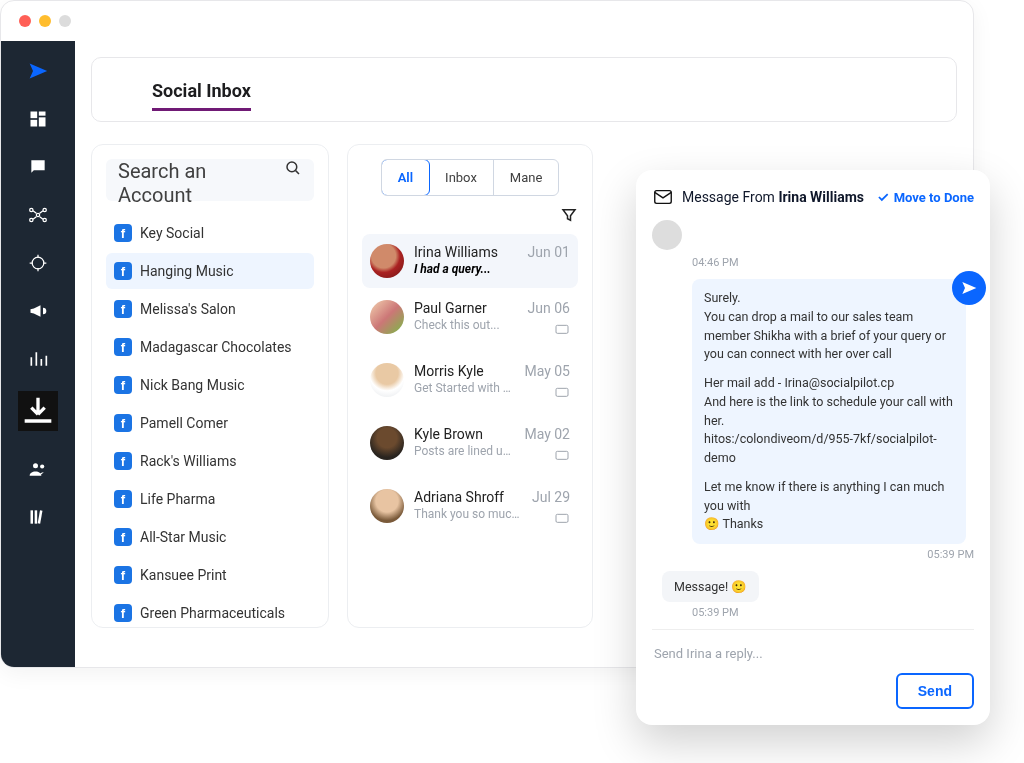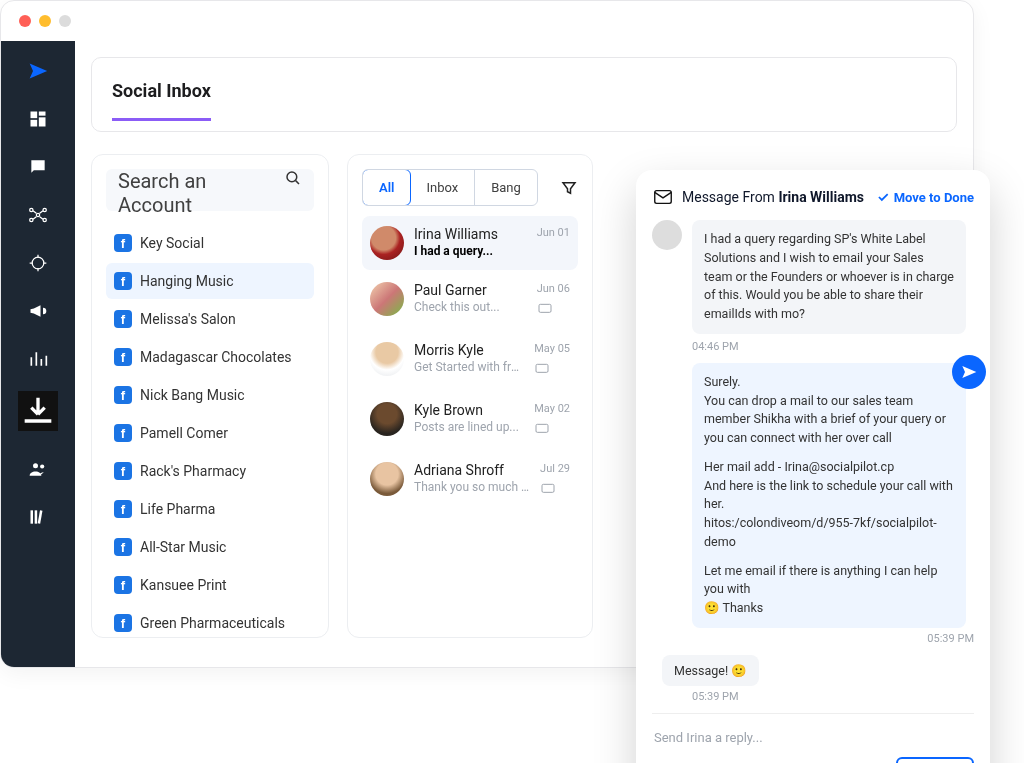--- a/index.html
+++ b/index.html
@@ -11,52 +11,52 @@
   .tl-red { background: #ff5f56; }
   .tl-yellow { background: #ffbd2e; }
   .tl-grey { background: #dcdcdc; }
 
   .sidebar { position: absolute; top: 40px; left: 0; bottom: 0; width: 74px; background: #1d2733; display: flex; flex-direction: column; align-items: center; padding-top: 20px; gap: 28px; }
   .sidebar .nav-icon { width: 20px; height: 20px; display:flex; align-items:center; justify-content:center; fill:#fff; color:#fff; cursor:pointer; }
 
   .main-area { position: absolute; top: 56px; left: 90px; right: 16px; bottom: 16px; }
 
   .page-header-card { background:#fff; border:1px solid #e7e7ea; border-radius:10px; padding: 22px 20px 10px 20px; margin-bottom: 22px; }
-  .page-title { font-size: 18px; font-weight:700; color:#1d1d1f; border-bottom: 3px solid #8b5cf6; display:inline-block; padding-bottom: 17px; }
+  .page-title { font-size: 18px; font-weight:700; color:#1d1d1f; border-bottom: 3px solid #701a75; display:inline-block; padding-bottom: 7px; margin-left: 40px; }
 
   .columns { display:flex; gap:18px; align-items:flex-start; }
   .panel { background:#fff; border:1px solid #eceef1; border-radius:12px; padding: 14px 14px 18px 14px; }
   .panel-accounts { width: 238px; height: 484px; }
   .panel-convos   { width: 246px; height: 484px; }
 
   .search-field { background:#f6f8fb; border-radius:6px; height:42px; display:flex; align-items:flex-start; padding: 0 12px; color:#404040; font-size:20px; margin-bottom: 14px; }
   .search-field span.label { flex:1; }
   .search-field svg { width:18px; height:18px; stroke:#333; fill:none; }
 
   .account-list { display:flex; flex-direction:column; gap:2px; }
   .account-item { display:flex; align-items:center; gap:8px; padding: 9px 8px; border-radius:6px; font-size:14px; color:#333; cursor:pointer; }
   .account-item.active { background:#eef5ff; }
   .fb-badge { width:18px; height:18px; background:#1b74e4; border-radius:4px; display:inline-flex; align-items:center; justify-content:center; color:#fff; font-weight:800; font-family: Arial; font-size:13px; }
 
-  .tab-row { display:flex; align-items:center; gap:10px; margin-bottom: 10px; }
+  .tab-row { display:flex; align-items:center; gap:10px; margin-bottom: 10px; flex-direction: column; }
   .tab-group { display:flex; border:1px solid #d0d7e2; border-radius:6px; overflow:hidden; }
   .tab-group .tab { padding: 10px 16px; font-size:13px; color:#404040; cursor:pointer; border-right:1px solid #d0d7e2; }
   .tab-group .tab:last-child { border-right:none; }
   .tab-group .tab.active { color:#0a66ff; border:1px solid #0a66ff; margin:-1px; border-radius:6px; font-weight:600;}
   .filter-icon { margin-left:auto; width:18px; height:18px; color:#222; fill:none; stroke:#222; }
 
   .convo-list { display:flex; flex-direction:column; gap:2px; margin-top:6px;}
   .convo-item { display:flex; gap:10px; padding: 10px 8px; border-radius:8px; cursor:pointer; }
   .convo-item.active { background:#f3f6fb; }
   .avatar { width:34px; height:34px; border-radius:50%; background:#ddd; flex-shrink:0; }
   .convo-text { flex:1; min-width:0; }
   .convo-name { font-size:14px; color:#222; }
   .convo-preview { font-size:12px; color:#9ea4ad; margin-top:2px; white-space:nowrap; overflow:hidden; text-overflow:ellipsis;}
-  .convo-preview.strong { color:#000; font-weight:700;}
-  .convo-meta { font-size:11px; color:#9ea4ad; }
+  .convo-preview.strong { color:#000; font-weight:700;font-style:italic;}
+  .convo-meta { text-align:right; font-size:14px; color:#9ea4ad; }
   .chat-icon { width:16px; height:16px; fill:none; stroke:#9ea4ad; margin-top:6px;}
 
   
   .detail-card { position:absolute; top: 170px; left: 636px; width: 354px; background:#fff; border-radius:16px; box-shadow: 0 18px 44px rgba(0,0,0,0.18); padding: 16px 16px 16px 16px; }
   .detail-header { display:flex; align-items:center; gap:8px; margin-bottom: 12px; }
   .mail-icon { width:22px; height:22px; fill:none; stroke:#111; stroke-width:1.5;}
   .detail-title { font-size:14px; color:#0f172a;}
   .detail-title b { font-weight:700;}
   .move-done { margin-left:auto; font-size:13px; font-weight:700; color:#0a66ff; display:flex; align-items:center; gap:4px; cursor:pointer;}
   .move-done svg { width:14px; height:14px; stroke:#0a66ff; fill:none; }
@@ -198,21 +198,21 @@
           <div class="account-item">
               <span class="fb-badge">f</span>
               <span>Nick Bang Music</span>
             </div>
           <div class="account-item">
               <span class="fb-badge">f</span>
               <span>Pamell Comer</span>
             </div>
           <div class="account-item">
               <span class="fb-badge">f</span>
-              <span>Rack's Pharmacy</span>
+              <span>Rack's Williams</span>
             </div>
           <div class="account-item">
               <span class="fb-badge">f</span>
               <span>Life Pharma</span>
             </div>
           <div class="account-item">
               <span class="fb-badge">f</span>
               <span>All-Star Music</span>
             </div>
           <div class="account-item">
@@ -224,21 +224,21 @@
               <span>Green Pharmaceuticals</span>
             </div>
         </div>
       </div>
 
       <div class="panel panel-convos">
         <div class="tab-row">
           <div class="tab-group">
             <div class="tab active">All</div>
             <div class="tab">Inbox</div>
-            <div class="tab">Bang</div>
+            <div class="tab">Mane</div>
           </div>
           <svg class="filter-icon" viewBox="0 0 24 24" stroke-width="2">
               <path d="M4 5h16l-6 8v6l-4-2v-4L4 5z"></path>
             </svg>
         </div>
 
         <div class="convo-list">
           <div class="convo-item active">
             <div class="avatar av-irina"></div>
             <div class="convo-text">
@@ -310,34 +310,33 @@
     <span class="move-done">
       <svg viewBox="0 0 24 24" stroke-width="3">
           <path d="M5 12l5 5L20 7"></path>
         </svg>
       <span>Move to Done</span>
     </span>
   </div>
 
   <div class="msg-row">
     <div class="avatar-sm av-irina"></div>
-    <div class="bubble bubble-incoming">I had a query regarding SP's White Label Solutions and I wish to email your Sales team or the Founders or whoever is in charge of this. Would you be able to share their emailIds with mo?</div>
   </div>
   <div class="timestamp">04:46 PM</div>
 
   <div class="send-row">
     <div class="bubble bubble-reply">
       <div>Surely.</div>
       <div>You can drop a mail to our sales team member Shikha with a brief of your query or you can connect with her over call</div>
       <div style="height:10px"></div>
       <div>Her mail add - Irina@socialpilot.cp</div>
       <div>And here is the link to schedule your call with her.</div>
       <div>hitos:/colondiveom/d/955-7kf/socialpilot-demo</div>
       <div style="height:10px"></div>
-      <div>Let me email if there is anything I can help you with</div>
+      <div>Let me know if there is anything I can much you with</div>
       <div>🙂 Thanks</div>
     </div>
     <div class="send-badge">
         <svg viewBox="0 0 24 24">
           <path d="M2 21l21-9L2 3l4 9-4 9z"></path>
         </svg>
       </div>
   </div>
   <div class="timestamp right">05:39 PM</div>
 

